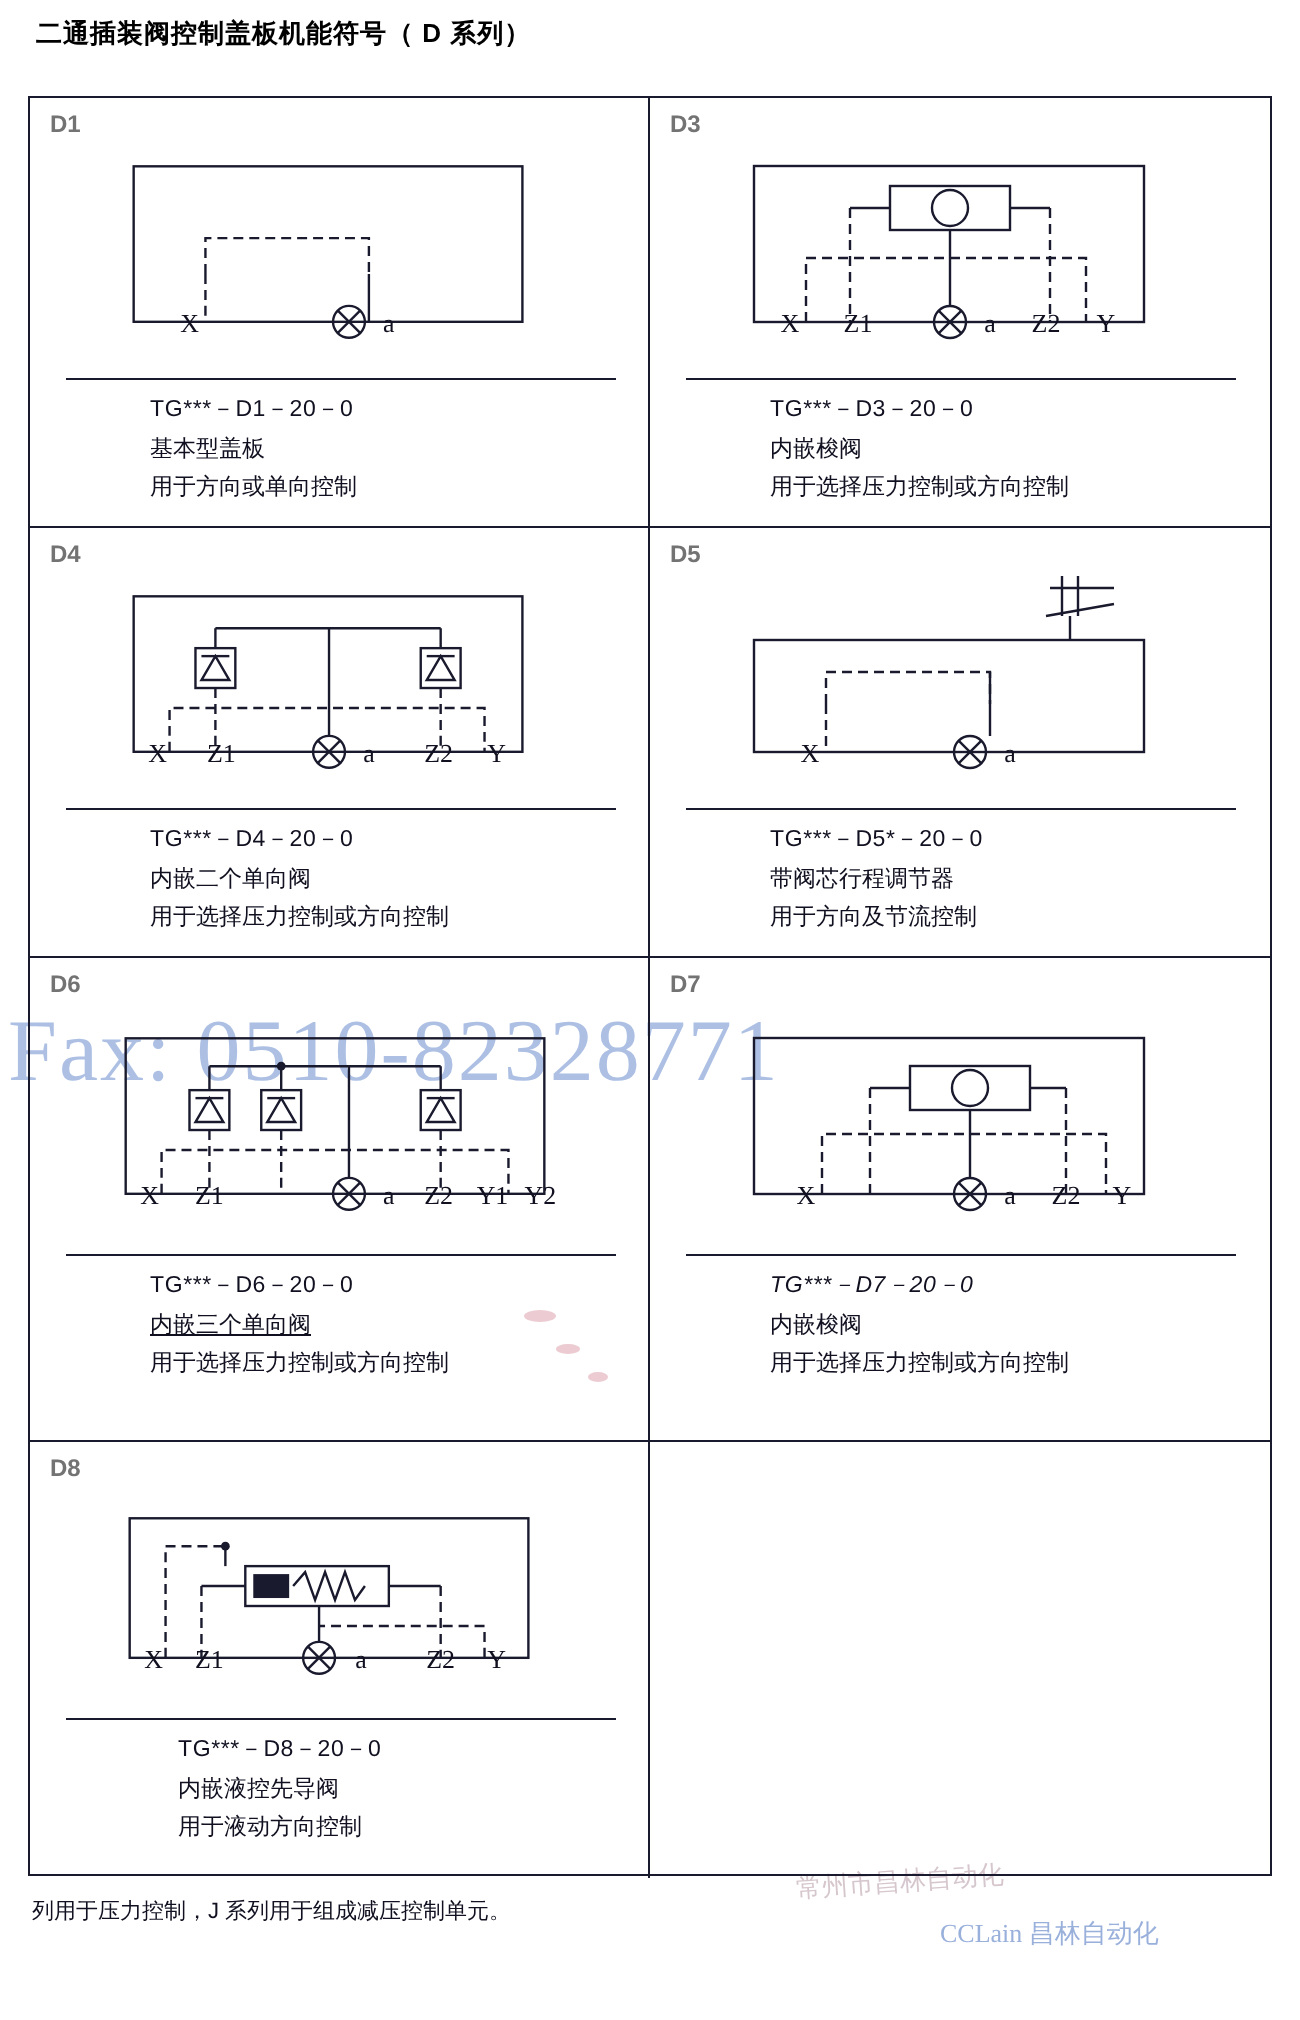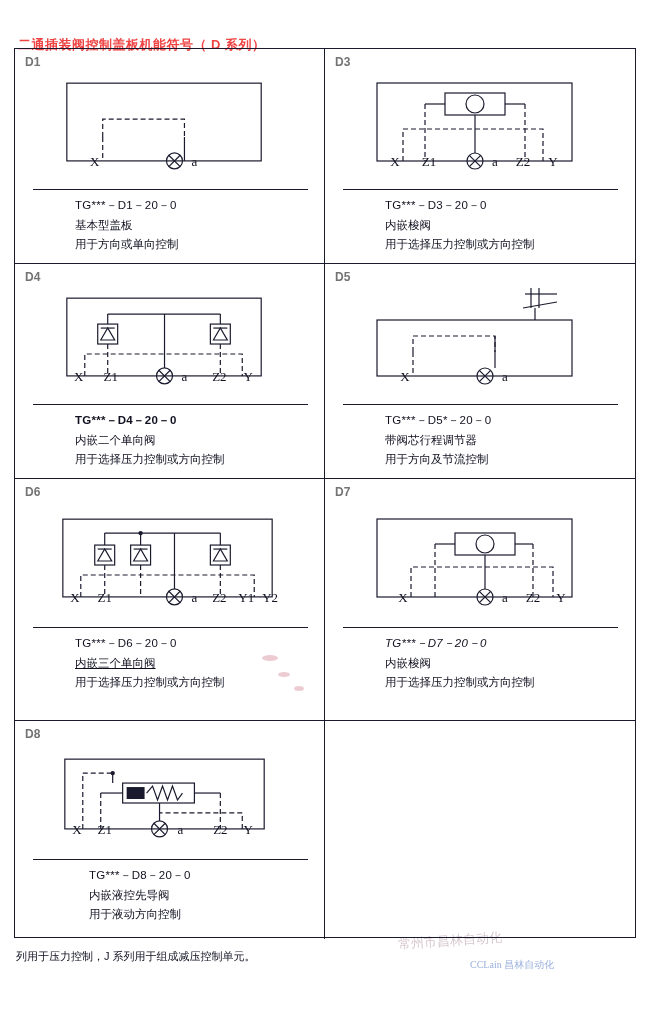--- a/index.html
+++ b/index.html
@@ -21,23 +21,22 @@
     height: 1010px;
     box-sizing: border-box;
   }
   .title {
     position: absolute;
     left: 18px;
     top: 8px;
     font-size: 13px;
     font-weight: bold;
     letter-spacing: 0.5px;
-    color: #ef4444;
-    white-space: nowrap;
-    margin-top: 28px;
+    color: #000000;
+    white-space: nowrap;
   }
   .grid {
     position: absolute;
     left: 14px;
     top: 48px;
     width: 622px;
     height: 890px;
     border: 1.5px solid #1a1a2e;
     box-sizing: border-box;
   }
@@ -111,21 +110,21 @@
     letter-spacing: 1px;
     white-space: nowrap;
     pointer-events: none;
   }
   .wm1 { left: 4px; top: 418px; }
   .wm2 { left: 4px; top: 500px; }
   .wm-logo {
     position: absolute;
     left: 470px;
     top: 958px;
-    font-size: 10px;
+    font-size: 13px;
     color: #8fa8d8;
     font-family: "Liberation Serif", serif;
     white-space: nowrap;
     pointer-events: none;
     opacity: 0.9;
   }
   .wm-faint {
     position: absolute;
     left: 398px;
     top: 932px;
@@ -144,20 +143,21 @@
     pointer-events: none;
   }
 </style>
 </head>
 <body>
 
 <div class="page">
 
   <div class="title">二通插装阀控制盖板机能符号（ D 系列）</div>
 
+  <div class="wm wm2">Fax: 0510-82328771</div>
   <div class="wm-faint">常州市昌林自动化</div>
   <div class="wm-logo">CCLain 昌林自动化</div>
   <div class="smudge" style="left:262px; top:655px; width:16px; height:6px;"></div>
   <div class="smudge" style="left:278px; top:672px; width:12px; height:5px;"></div>
   <div class="smudge" style="left:294px; top:686px; width:10px; height:5px;"></div>
 
   <div class="grid">
 
     <div class="row" style="top:0; height:215px;">
 
@@ -235,21 +235,21 @@
           <circle cx="150" cy="94" r="8" fill="none" stroke="#1a1a2e" stroke-width="1.2"></circle>
           <line x1="144.3" y1="88.3" x2="155.7" y2="99.7" stroke="#1a1a2e" stroke-width="1.2"></line>
           <line x1="155.7" y1="88.3" x2="144.3" y2="99.7" stroke="#1a1a2e" stroke-width="1.2"></line>
           <text x="64" y="99" font-family="Liberation Serif, serif" font-size="13" fill="#101020" text-anchor="middle">X</text>
           <text x="96" y="99" font-family="Liberation Serif, serif" font-size="13" fill="#101020" text-anchor="middle">Z1</text>
           <text x="170" y="99" font-family="Liberation Serif, serif" font-size="13" fill="#101020" text-anchor="middle">a</text>
           <text x="205" y="99" font-family="Liberation Serif, serif" font-size="13" fill="#101020" text-anchor="middle">Z2</text>
           <text x="234" y="99" font-family="Liberation Serif, serif" font-size="13" fill="#101020" text-anchor="middle">Y</text>
         </svg>
         <div class="divider" style="top:140px;"></div>
-        <div class="desc model" style="top:148px;font-weight:bold;">TG***－D4－20－0</div>
+        <div class="desc model" style="top:148px;">TG***－D4－20－0</div>
         <div class="desc" style="top:168px;">内嵌二个单向阀</div>
         <div class="desc" style="top:187px;">用于选择压力控制或方向控制</div>
       </div>
 
       <div class="cell right">
         <div class="code">D5</div>
         <svg class="sym" height="130" viewBox="0 0 310 130">
           <rect x="52" y="38" width="195" height="56" fill="none" stroke="#1a1a2e" stroke-width="1.2"></rect>
 
           <g stroke="#1a1a2e" stroke-width="1.2" fill="none">

